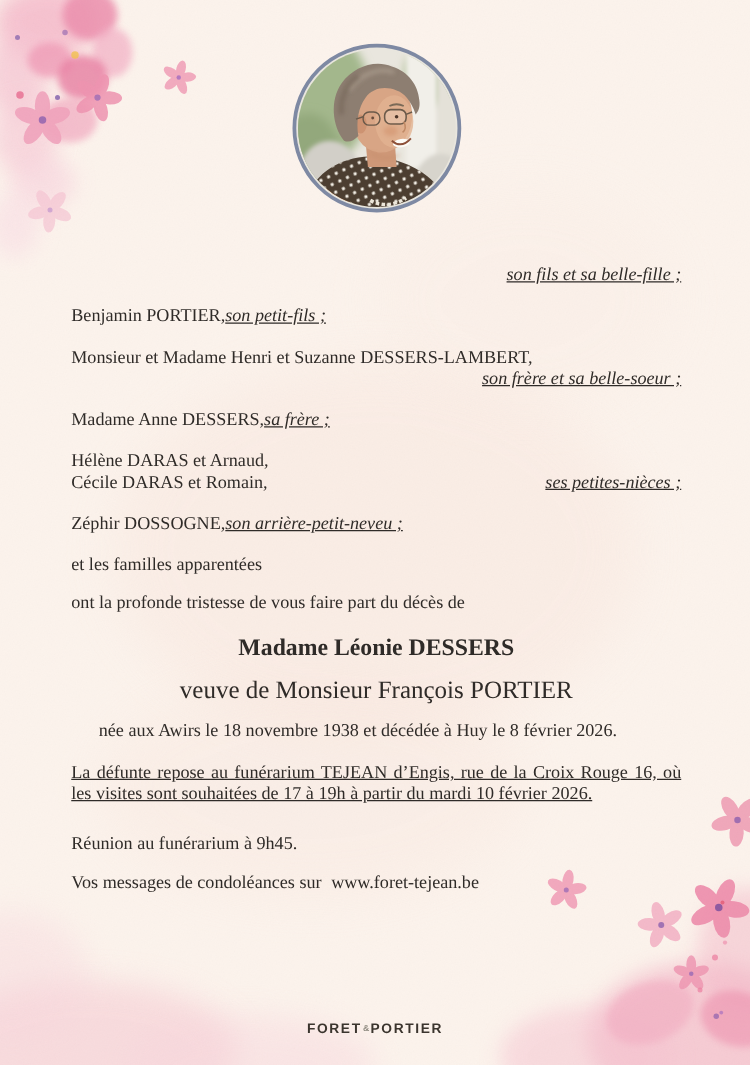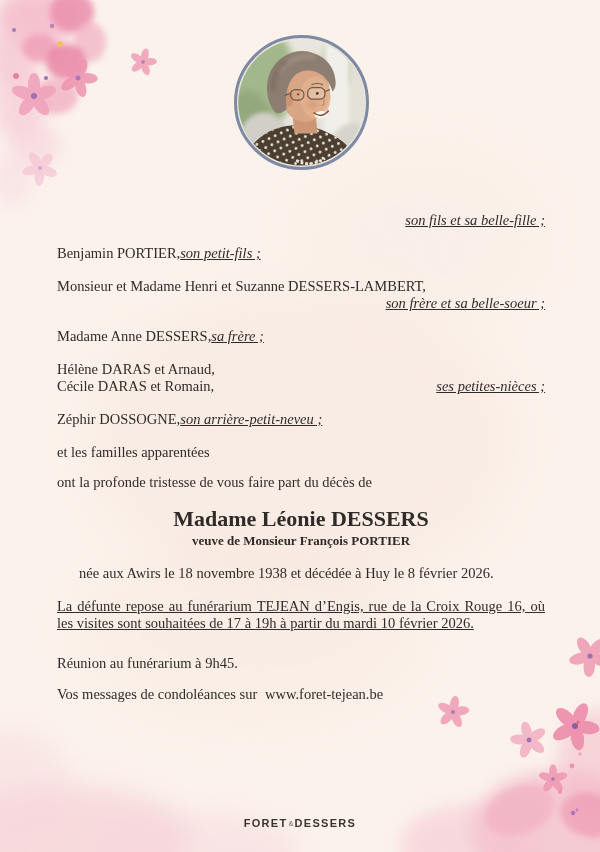--- a/index.html
+++ b/index.html
@@ -32,31 +32,31 @@
   .photo-wrap svg { display: block; width: 100%; height: 100%; }
   .family-section { margin-top: 42px; }
   .entry { margin-bottom: 16px; }
   .entry .rel { font-style: italic; text-decoration: underline; }
   .entry.stacked .rel { display: block; text-align: right; }
   .entry.inline { display: flex; justify-content: flex-start; align-items: baseline; }
   .entry.multiline { display: flex; justify-content: space-between; align-items: flex-end; }
   .plain-line { margin: 0 0 13px 0; }
   .title {
     text-align: center;
-    font-size: 22px;
+    font-size: 19px;
     font-weight: bold;
     line-height: 25px;
     margin: 15px 0 0 0;
   }
   .subtitle {
     text-align: center;
-    font-size: 13px;
-    font-weight: bold;
+    font-size: 20px;
+    font-weight: normal;
     line-height: 19px;
-    margin: 0;
+    margin: 12px;
   }
   .birth-line { margin: 15px 0 0 0; text-indent: 22px; }
   .para { margin: 16px 0 0 0; text-align: justify; text-decoration: underline; }
   .line { margin: 23px 0 0 0; }
   .condolences { margin: 14px 0 0 0; }
   .condolences .url { margin-left: 0.28em; }
   .footer-logo {
     position: absolute;
     left: 0; right: 0; bottom: 23px;
     z-index: 1;
@@ -293,16 +293,16 @@
     <p class="line">Réunion au funérarium à 9h45.</p>
 
     <p class="condolences">
       <span>Vos messages de condoléances sur</span>
       <span class="url">www.foret-tejean.be</span>
     </p>
 
   </div>
 
   <div class="footer-logo">
-    <span>FORET</span><span class="sep">&amp;</span><span>DESSERS</span>
+    <span>FORET</span><span class="sep">&amp;</span><span>PORTIER</span>
   </div>
 
 </div>
 
 </body></html>

